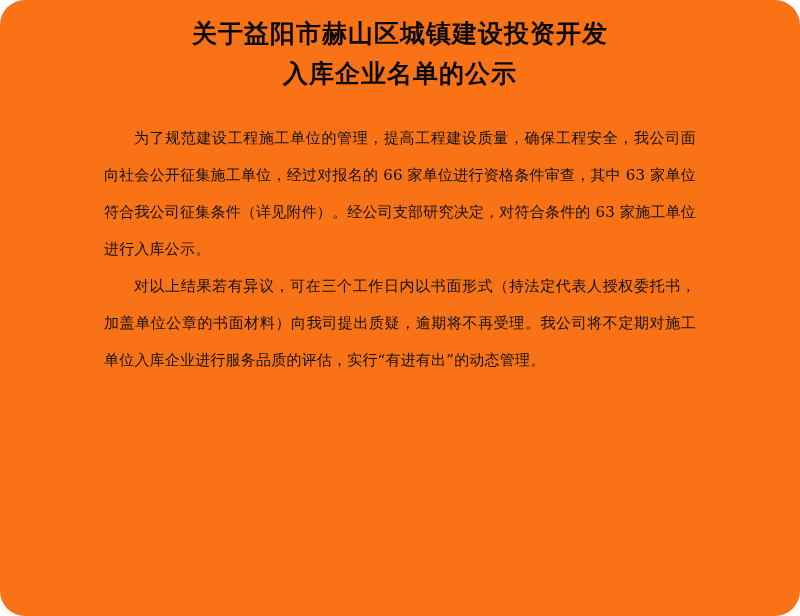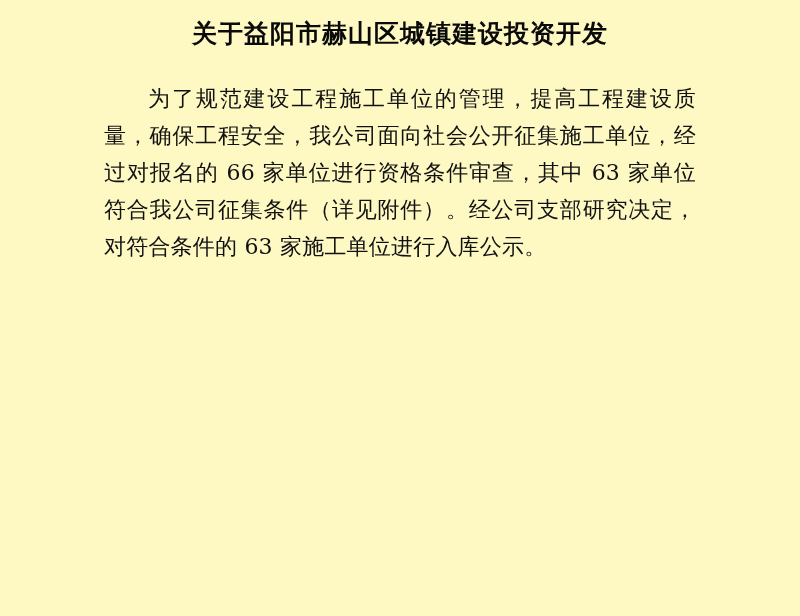--- a/index.html
+++ b/index.html
@@ -12,54 +12,57 @@
     height: 616px;
     font-family: "DejaVu Serif", "Liberation Serif", serif;
     color: #000000;
     overflow: hidden;
   }
   .page {
     width: 800px;
     height: 616px;
     box-sizing: border-box;
     padding: 14px 104px 0 104px;
-    background: #fef9c3;
+    background: #f97316;
+    border-radius: 25px;
   }
   .doc-title {
     text-align: center;
     font-size: 25px;
     font-weight: 700;
     line-height: 40px;
     letter-spacing: 1px;
     margin: 0 0 26px 0;
     color: #0a0a0a;
   }
   .doc-title .title-line {
     display: block;
     white-space: nowrap;
   }
   .body-text p {
     margin: 0;
-    font-size: 22px;
+    font-size: 15px;
     line-height: 37px;
     text-align: justify;
     text-justify: inter-ideograph;
     letter-spacing: 0.2px;
     color: #111111;
   }
   .indent {
     text-indent: 2em;
   }
 </style>
 </head>
 <body>
 
 <div class="page">
 
   <h1 class="doc-title">
     <span class="title-line">关于益阳市赫山区城镇建设投资开发</span>
+    <span class="title-line">入库企业名单的公示</span>
   </h1>
 
   <div class="body-text">
     <p class="indent">为了规范建设工程施工单位的管理，提高工程建设质量，确保工程安全，我公司面向社会公开征集施工单位，经过对报名的 66 家单位进行资格条件审查，其中 63 家单位符合我公司征集条件（详见附件）。经公司支部研究决定，对符合条件的 63 家施工单位进行入库公示。</p>
+    <p class="indent">对以上结果若有异议，可在三个工作日内以书面形式（持法定代表人授权委托书，加盖单位公章的书面材料）向我司提出质疑，逾期将不再受理。我公司将不定期对施工单位入库企业进行服务品质的评估，实行“有进有出”的动态管理。</p>
   </div>
 
 </div>
 
 </body></html>

